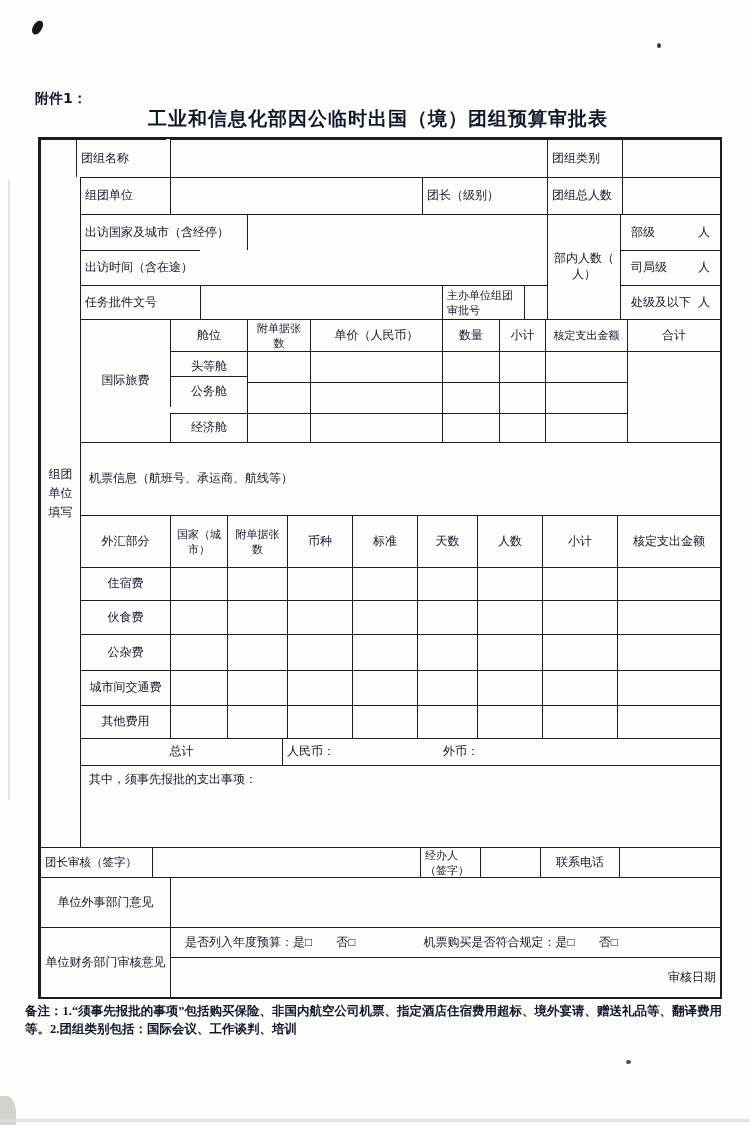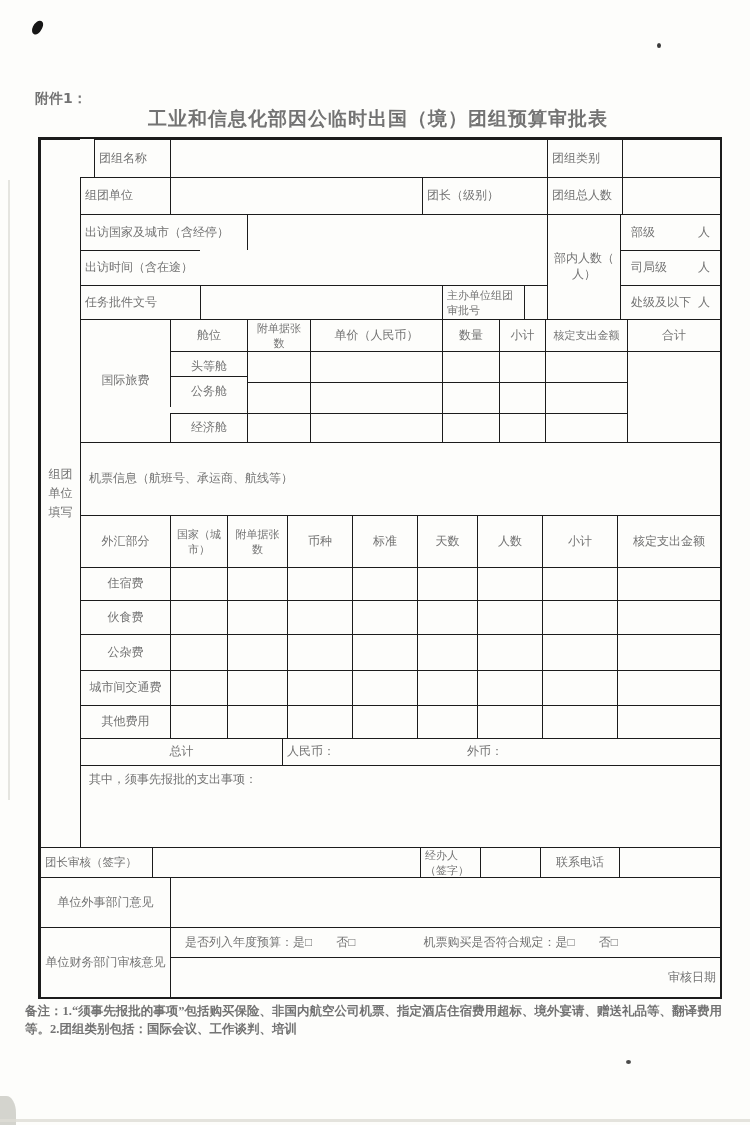--- a/index.html
+++ b/index.html
@@ -1,17 +1,17 @@
 <!DOCTYPE html>
 <html><head>
 <meta charset="utf-8">
 <style>
   html,body{margin:0;padding:0;background:#e9e9e6;}
   .page{position:relative;width:750px;height:1125px;background:#fdfdfb;margin:0 auto;
-        font-family:"Liberation Serif", serif;color:#737373;overflow:hidden;}
+        font-family:"Liberation Serif", serif;color:#0f172a;overflow:hidden;}
   .attach{position:absolute;left:35px;top:90px;font-size:14px;font-weight:700;
           font-family:"DejaVu Sans", sans-serif;}
   .title{position:absolute;left:38px;top:106px;width:680px;text-align:center;
          font-size:19px;font-weight:700;letter-spacing:1px;
          font-family:"DejaVu Sans", sans-serif;}
   .tbl{position:absolute;left:38px;top:137px;width:680px;height:858px;
        border:2px solid #1c1c1c;box-sizing:content-box;}
   .c{position:absolute;border-top:1px solid #1c1c1c;border-left:1px solid #1c1c1c;
      box-sizing:border-box;display:flex;align-items:center;padding:2px 4px;
      font-size:12px;line-height:1.3;}
@@ -34,21 +34,21 @@
 
   <div class="attach">附件1：</div>
   <div class="title">工业和信息化部因公临时出国（境）团组预算审批表</div>
 
   <div class="tbl">
 
     <div class="c ctr" style="left:0;top:0;width:40px;height:708px;padding:0;">
       <div class="sidelbl">组团单位填写</div>
     </div>
 
-    <div class="c" style="left:54px;top:0;width:90px;height:38px;">团组名称</div>
+    <div class="c" style="left:36px;top:0;width:90px;height:38px;">团组名称</div>
     <div class="c" style="left:130px;top:0;width:377px;height:38px;"></div>
     <div class="c" style="left:507px;top:0;width:75px;height:38px;">团组类别</div>
     <div class="c" style="left:582px;top:0;width:98px;height:38px;"></div>
 
     <div class="c" style="left:40px;top:38px;width:90px;height:37px;">组团单位</div>
     <div class="c" style="left:130px;top:38px;width:252px;height:37px;"></div>
     <div class="c" style="left:382px;top:38px;width:125px;height:37px;">团长（级别）</div>
     <div class="c" style="left:507px;top:38px;width:75px;height:37px;">团组总人数</div>
     <div class="c" style="left:582px;top:38px;width:98px;height:37px;"></div>
 
@@ -174,21 +174,21 @@
       <div class="b" style="width:65px;"></div>
       <div class="b" style="width:60px;"></div>
       <div class="b" style="width:65px;"></div>
       <div class="b" style="width:75px;"></div>
       <div class="b" style="width:103px;"></div>
     </div>
 
     <div class="c ctr" style="left:40px;top:599px;width:202px;height:27px;">总计</div>
     <div class="c" style="left:242px;top:599px;width:438px;height:27px;gap:40px;">
       <span>人民币：</span>
-      <span style="margin-left:92px;">外币：</span>
+      <span style="margin-left:68px;">外币：</span>
     </div>
 
     <div class="c topleft" style="left:40px;top:626px;width:640px;height:82px;padding:6px 8px;">其中，须事先报批的支出事项：</div>
 
     <div class="c" style="left:0;top:708px;width:112px;height:30px;font-size:11.5px;">团长审核（签字）</div>
     <div class="c" style="left:112px;top:708px;width:268px;height:30px;"></div>
     <div class="c sm" style="left:380px;top:708px;width:60px;height:30px;">经办人（签字）</div>
     <div class="c" style="left:440px;top:708px;width:60px;height:30px;"></div>
     <div class="c ctr" style="left:500px;top:708px;width:79px;height:30px;">联系电话</div>
     <div class="c" style="left:579px;top:708px;width:101px;height:30px;"></div>

